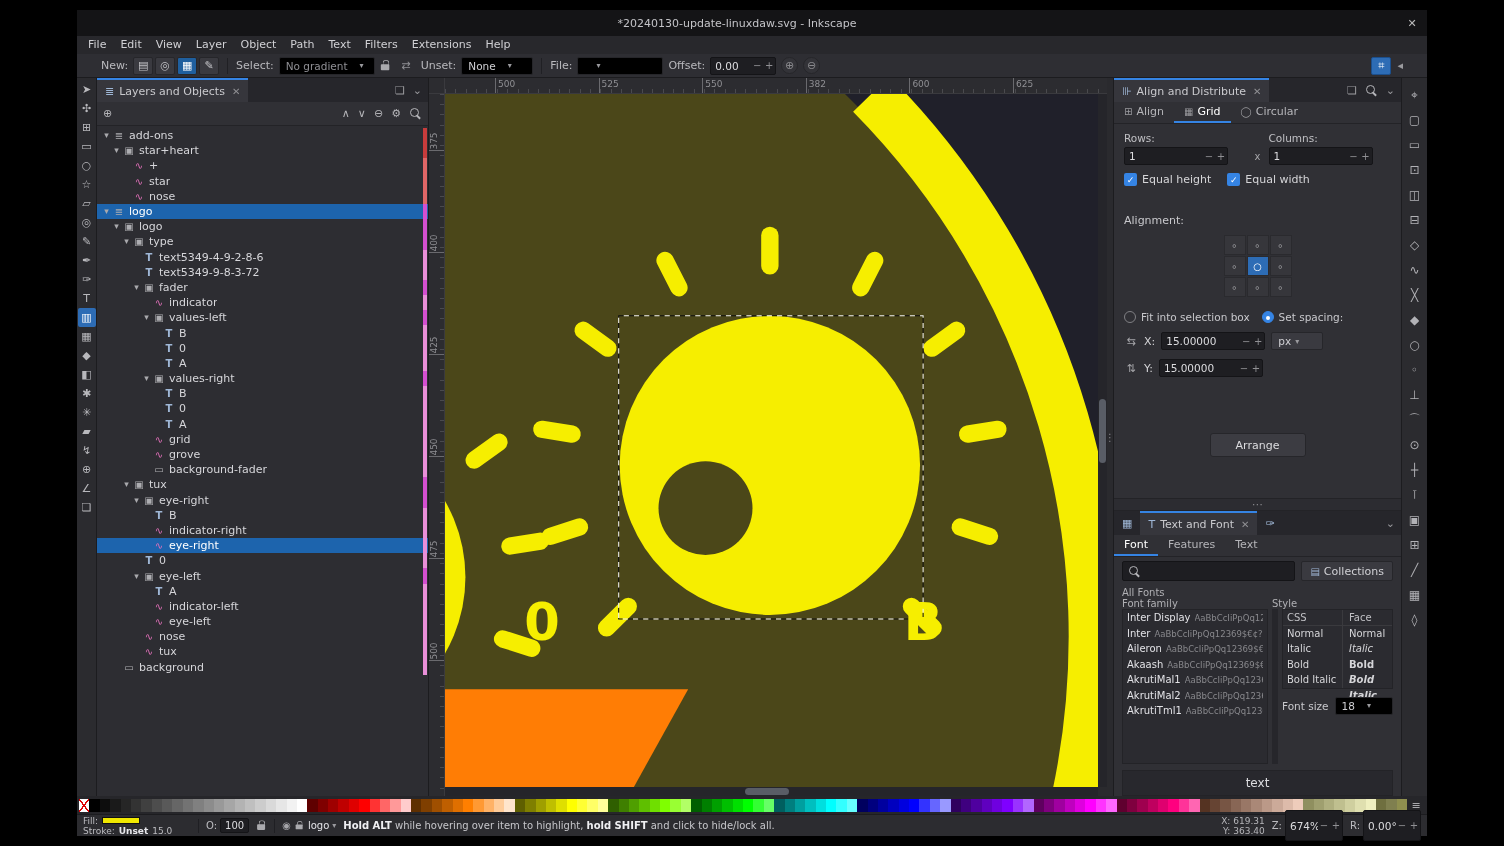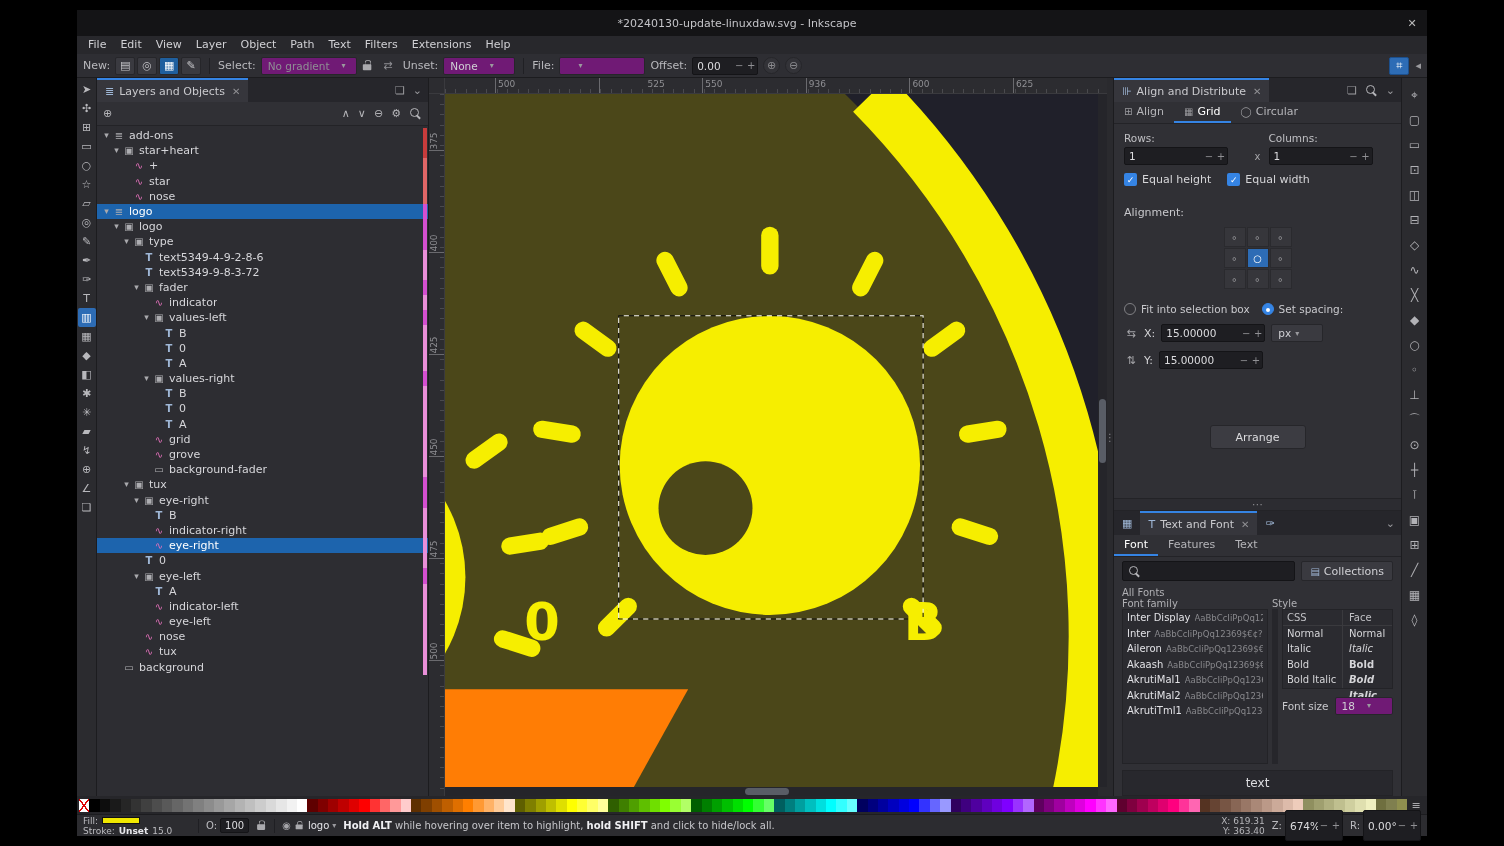--- a/index.html
+++ b/index.html
@@ -8,36 +8,36 @@
   .screen { position:relative; width:1504px; height:846px; background:#000; }
   .window { position:absolute; left:77px; top:10px; width:1350px; height:826px;
     background:#2f2f34; display:flex; flex-direction:column; }
 
   
   .titlebar { height:26px; background:#141416; display:flex; align-items:center; color:#c4c4c8; flex:0 0 26px; }
   .titlebar .title { flex:1; text-align:center; font-size:11px; }
   .titlebar .close { width:30px; text-align:center; color:#bbb; cursor:pointer; }
   .menubar { height:18px; background:#28282c; display:flex; align-items:center; padding-left:4px; flex:0 0 18px; }
   .menu-item { padding:0 7px; color:#d0d0d4; line-height:18px; }
-  .toolbar { height:24px; background:#2e2e33; border-bottom:1px solid #1c1c1f; display:flex; align-items:center; gap:5px; padding:0 6px; flex:0 0 24px; color:#c8c8cc; }
+  .toolbar { height:24px; background:#2e2e33; border-bottom:1px solid #1c1c1f; display:flex; align-items:center; gap:5px; padding:0 24px; flex:0 0 24px; color:#c8c8cc; }
   .tb-label { color:#b9b9bd; }
   .tb-btn { width:20px; height:18px; display:flex; align-items:center; justify-content:center;
     background:#3a3a40; border:1px solid #26262a; border-radius:2px; color:#c2c2c6; font-size:11px; }
   .tb-btn.active { background:#1f5f9e; border-color:#1b5globals490; color:#fff; }
   .tb-btn.round { border-radius:50%; width:17px; height:17px; color:#8a8a8e; background:#333338; }
   .sep { width:1px; height:16px; background:#202024; margin:0 3px; }
   .toolbar-right { margin-left:auto; display:flex; gap:6px; align-items:center; }
   .tb-btn.snap { background:#2d6cb5; color:#fff; border-color:#1c4f8c; }
 
   
   .spin { display:inline-flex; align-items:center; background:#1e1e22; border:1px solid #141417; border-radius:2px; height:18px; padding-left:4px; }
   .spin-val { flex:1; text-align:left; color:#dcdcdf; font-size:10.5px; white-space:nowrap; overflow:hidden; }
   .spin-btn { width:12px; text-align:center; color:#909094; font-size:10px; }
   .select { display:inline-flex; align-items:center; background:#3a3a40; border:1px solid #26262a; border-radius:2px; height:18px; padding:0 3px 0 6px; gap:4px; }
-  .select.dark { background:#701a75;gap:12px; }
+  .select.dark { background:#000000;gap:12px; }
   .sel-val { font-size:10.5px; color:#d0d0d4; white-space:nowrap; }
   .select.dim .sel-val { color:#8f8f94; }
   .sel-caret { color:#9a9a9e; font-size:8px; }
 
   .mag { position:relative; width:13px; height:13px; display:inline-block; }
   .mag::before { content:""; position:absolute; width:7px; height:7px; border:1.5px solid #b5b5b9; border-radius:50%; left:1px; top:1px; }
   .mag::after { content:""; position:absolute; width:5px; height:1.5px; background:#b5b5b9; transform:rotate(45deg); left:7px; top:9px; }
   .lock-icon { position:relative; width:11px; height:13px; display:inline-block; }
   .lock-icon::before { content:""; position:absolute; left:2px; top:0; width:6px; height:6px; border:1.5px solid #aaaaae; border-bottom:none; border-radius:4px 4px 0 0; }
   .lock-icon::after { content:""; position:absolute; left:0; top:5px; width:10px; height:7px; background:#aaaaae; border-radius:1px; }
@@ -102,21 +102,21 @@
   .subtab { display:flex; align-items:center; gap:4px; padding:0 10px; color:#b5b5b9; border-bottom:2px solid transparent; }
   .subtab.active { color:#fff; border-bottom-color:#3584e4; }
   .subtab .st-icon { font-size:10px; color:#9a9a9e; }
   .align-content { padding:8px 10px 0; display:flex; flex-direction:column; }
   .grid2 { display:grid; grid-template-columns:1fr 14px 1fr; column-gap:4px; align-items:center; }
   .small-label { font-size:10.5px; color:#c0c0c4; padding-bottom:3px; }
   .times { text-align:center; color:#a5a5a9; font-size:10px; }
   .checkrow { display:flex; gap:16px; margin-top:8px; align-items:center; }
   .check { display:flex; gap:5px; align-items:center; }
   .checkbox { width:13px; height:13px; background:#3584e4; border-radius:2px; color:#fff; font-size:9px; display:flex; align-items:center; justify-content:center; }
-  .section-label { margin-top:20px; color:#c8c8cc; }
+  .section-label { margin-top:28px; color:#c8c8cc; }
   .anchor-grid { margin:8px auto 0; display:grid; grid-template-columns:repeat(3,22px); grid-auto-rows:20px; gap:1px; }
   .anchor-btn { display:flex; align-items:center; justify-content:center; color:#9a9a9e; font-size:10px; border:1px solid #2a2a2e; background:#36363b; }
   .anchor-btn.active { background:#2d6cb5; color:#fff; }
   .radiorow { display:flex; gap:12px; margin-top:14px; align-items:center; white-space:nowrap; }
   .radio { display:flex; gap:5px; align-items:center; font-size:10.5px; color:#c8c8cc; }
   .rdot { width:12px; height:12px; border-radius:50%; border:1px solid #808084; }
   .radio.sel .rdot { border-color:#3584e4; background:#3584e4; position:relative; }
   .radio.sel .rdot::after { content:""; position:absolute; left:3.5px; top:3.5px; width:4px; height:4px; background:#fff; border-radius:50%; }
   .xyrow { display:flex; gap:6px; margin-top:9px; align-items:center; }
   .xy-icon { color:#a5a5a9; font-size:11px; width:14px; text-align:center; }
@@ -511,25 +511,25 @@
           </div>
     </div>
 
     <div class="canvas-zone">
       <div class="ruler-row">
         <div class="ruler-corner"></div>
         <div class="hruler" id="hrulerSlot">
               <div class="htick" style="left: 50px;"></div>
               <div class="hlabel" style="left: 53px;">500</div>
               <div class="htick" style="left: 153.6px;"></div>
-              <div class="hlabel" style="left: 156.6px; margin-left: 46px;">525</div>
+              <div class="hlabel" style="left: 156.6px;">525</div>
               <div class="htick" style="left: 257.2px;"></div>
               <div class="hlabel" style="left: 260.2px;">550</div>
               <div class="htick" style="left: 360.8px;"></div>
-              <div class="hlabel" style="left: 363.8px;">936</div>
+              <div class="hlabel" style="left: 363.8px;">382</div>
               <div class="htick" style="left: 464.4px;"></div>
               <div class="hlabel" style="left: 467.4px;">600</div>
               <div class="htick" style="left: 568px;"></div>
               <div class="hlabel" style="left: 571px;">625</div>
             </div>
       </div>
       <div class="canvas-body">
         <div class="vruler" id="vrulerSlot">
               <div class="vtick" style="top: 56px;"></div>
               <div class="vlabel" style="top: 42px;">375</div>

